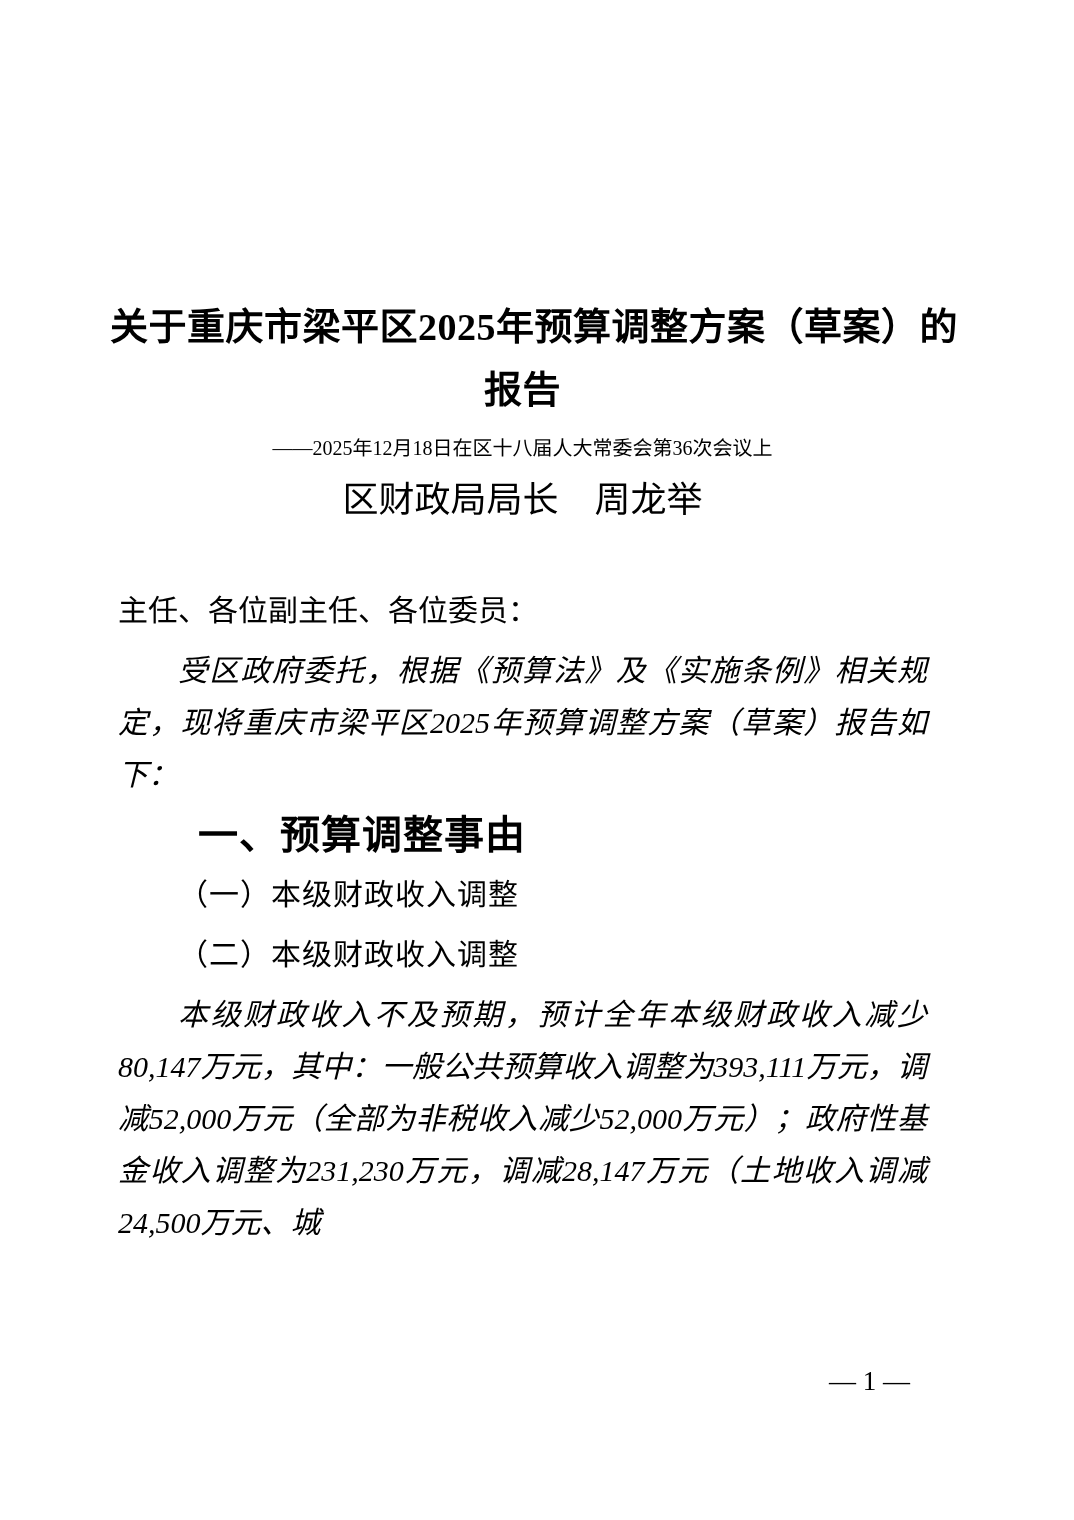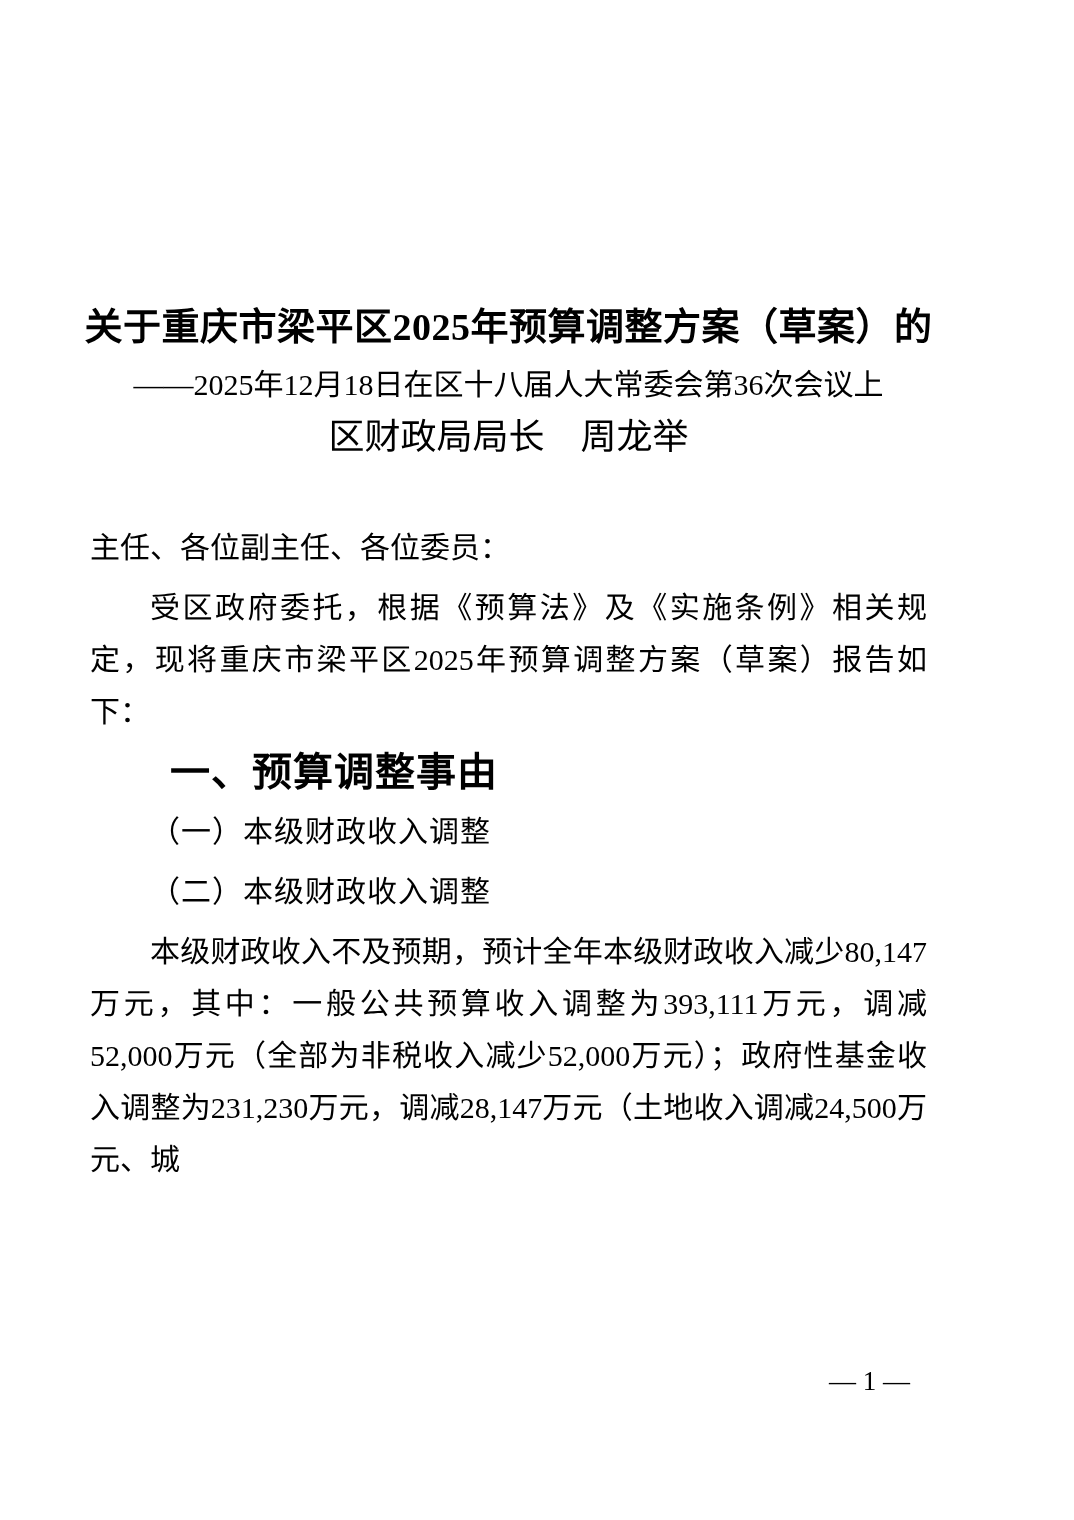--- a/index.html
+++ b/index.html
@@ -8,39 +8,39 @@
     background: #ffffff;
   }
   .page {
     position: relative;
     width: 1074px;
     height: 1520px;
     margin: 0 auto;
     background: #ffffff;
     color: #000000;
     box-sizing: border-box;
-    padding: 296px 139px 0 82px;
+    padding: 296px 139px 0 110px;
     font-family: "Liberation Serif", "DejaVu Serif", serif;
     overflow: hidden;
   }
   .title {
     margin: 0;
     font-size: 38px;
     line-height: 63px;
     font-weight: 700;
     text-align: center;
     letter-spacing: 0.5px;
   }
   .title .title-line {
     display: block;
     white-space: nowrap;
   }
   .subtitle {
     margin-top: 0;
-    font-size: 30px;
+    font-size: 20px;
     line-height: 52px;
     text-align: center;
     white-space: nowrap;
   }
   .byline {
     font-size: 36px;
     line-height: 52px;
     text-align: center;
     white-space: nowrap;
   }
@@ -49,20 +49,21 @@
     font-size: 30px;
     line-height: 52px;
     text-align: justify;
     overflow-wrap: break-word;
   }
   .doc-body p {
     margin: 8px;
   }
   .para {
     text-indent: 2em;
+    font-style: italic;
   }
   .salutation {
     text-indent: 0;
   }
   .heading-bold {
     text-indent: 2em;
     font-family: "Liberation Sans", "DejaVu Sans", sans-serif;
     font-weight: 700;
     font-size: 40px;
     letter-spacing: 1px;
@@ -80,20 +81,21 @@
     white-space: nowrap;
   }
 </style>
 </head>
 <body>
 
 <div class="page">
 
   <h1 class="title">
     <span class="title-line">关于重庆市梁平区2025年预算调整方案（草案）的</span>
+    <span class="title-line">报告</span>
   </h1>
 
   <div class="subtitle">——2025年12月18日在区十八届人大常委会第36次会议上</div>
 
   <div class="byline">区财政局局长　周龙举</div>
 
   <div class="doc-body">
 
     <p class="salutation">主任、各位副主任、各位委员：</p>
 

